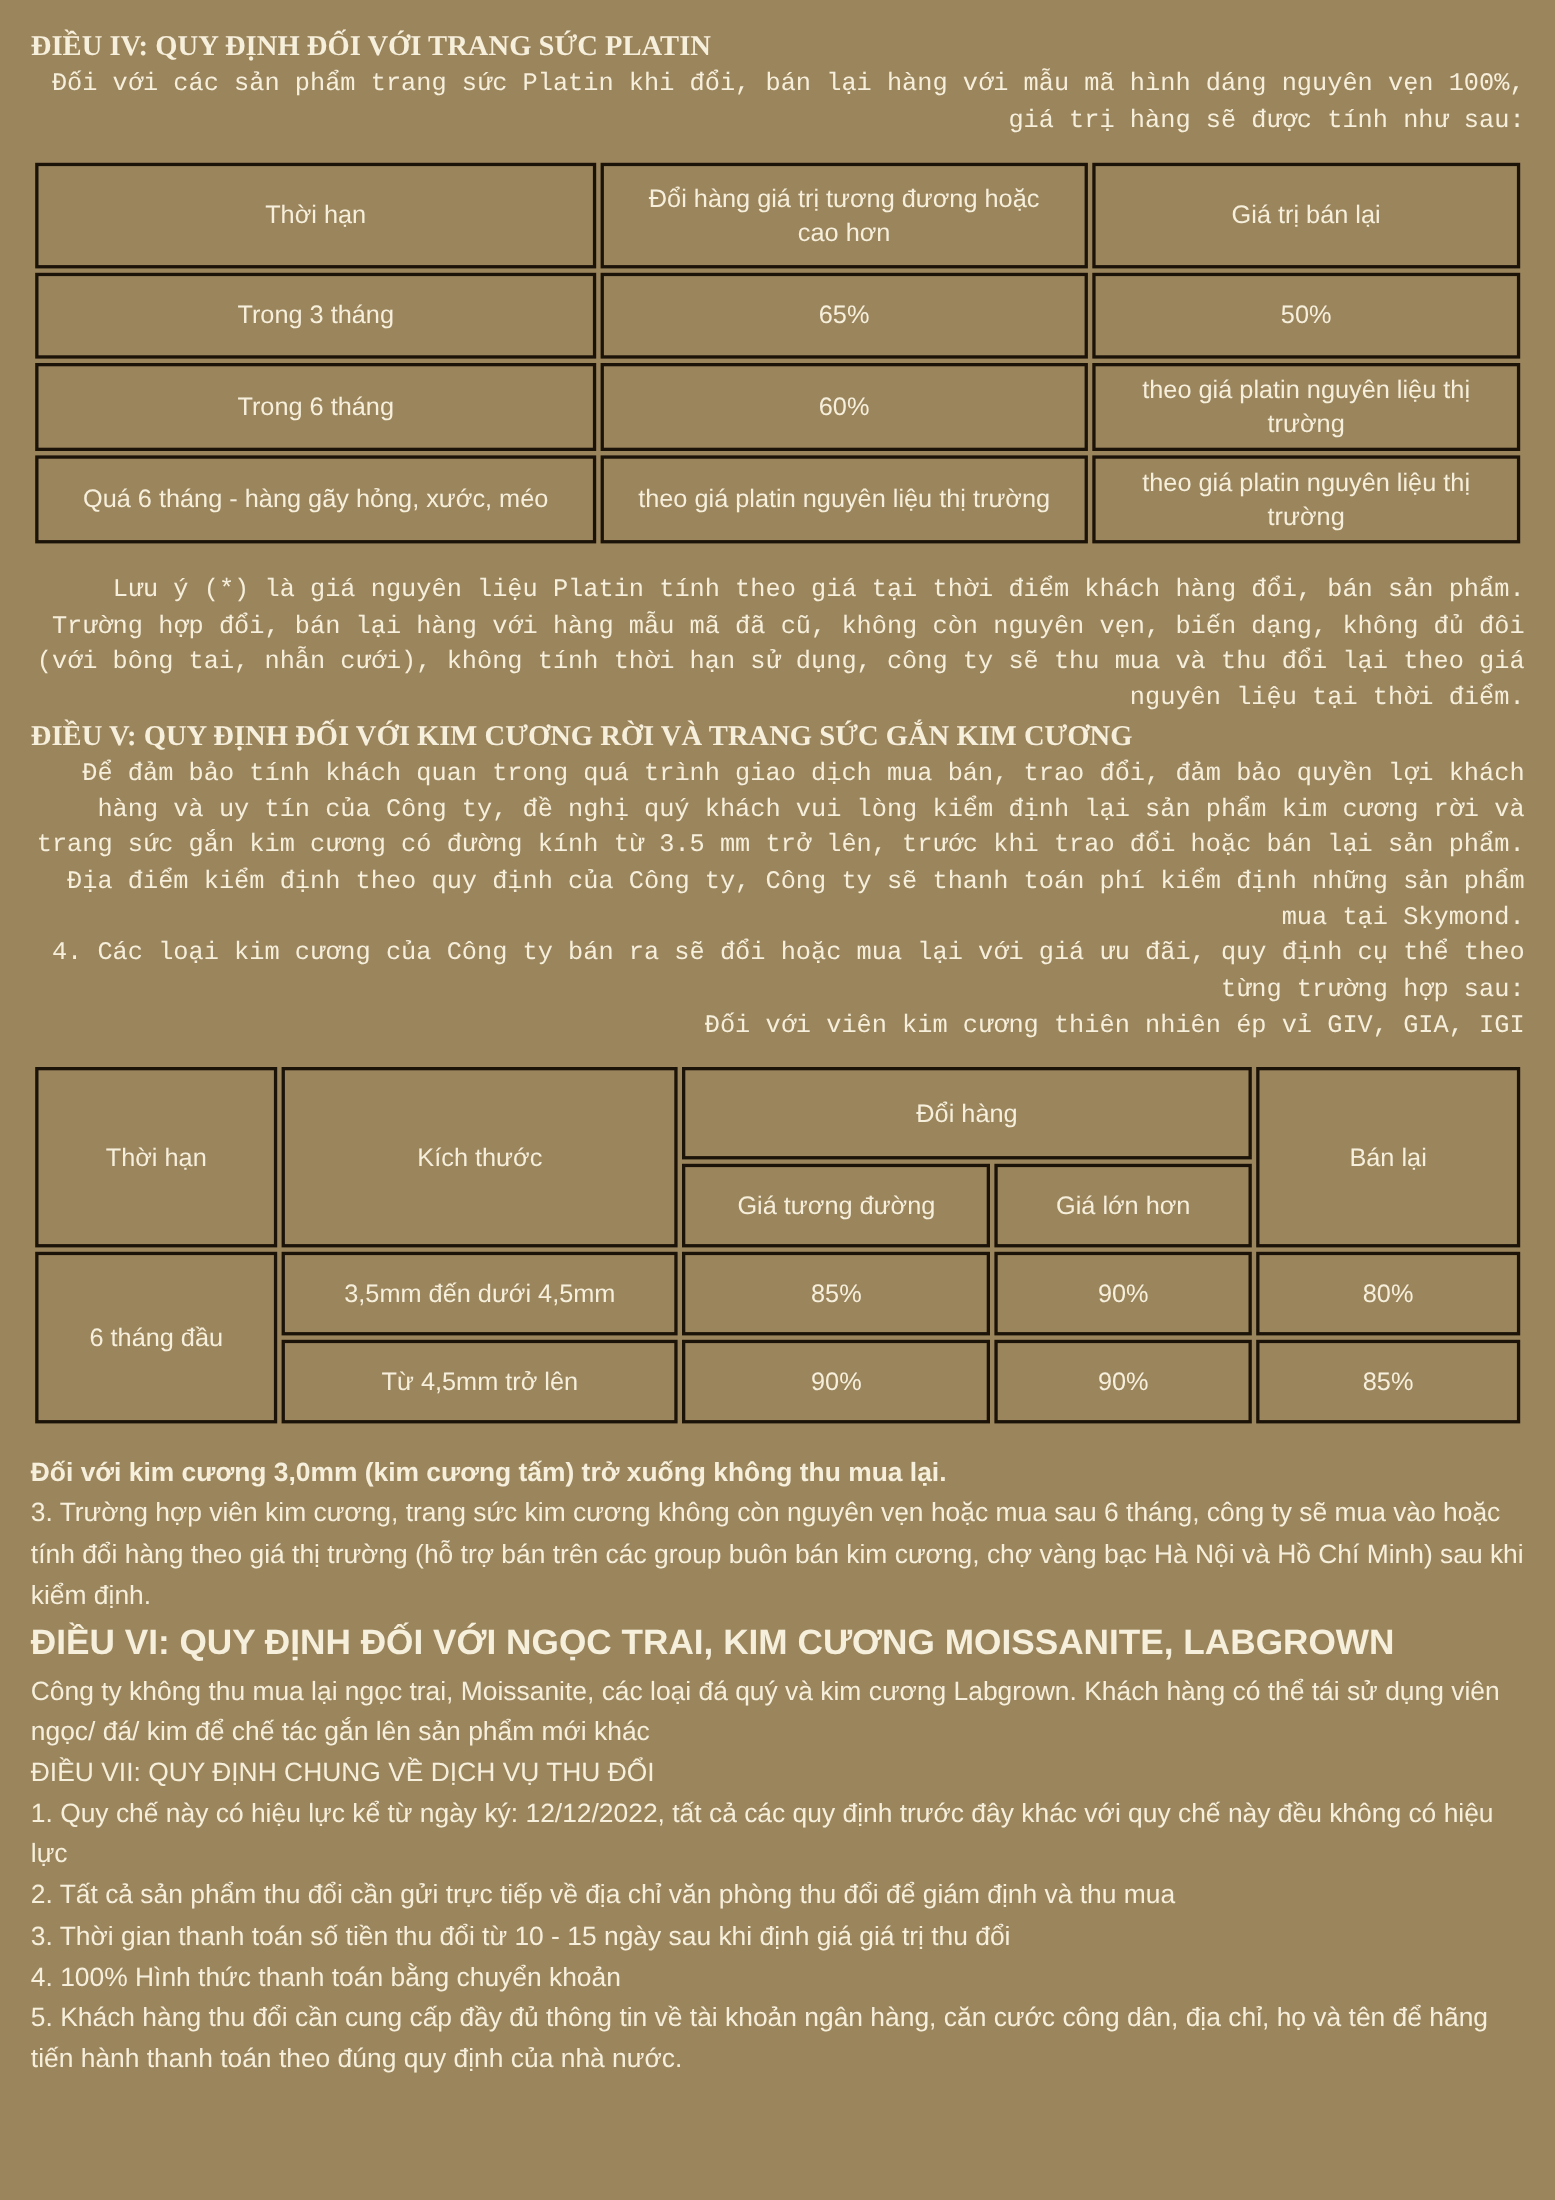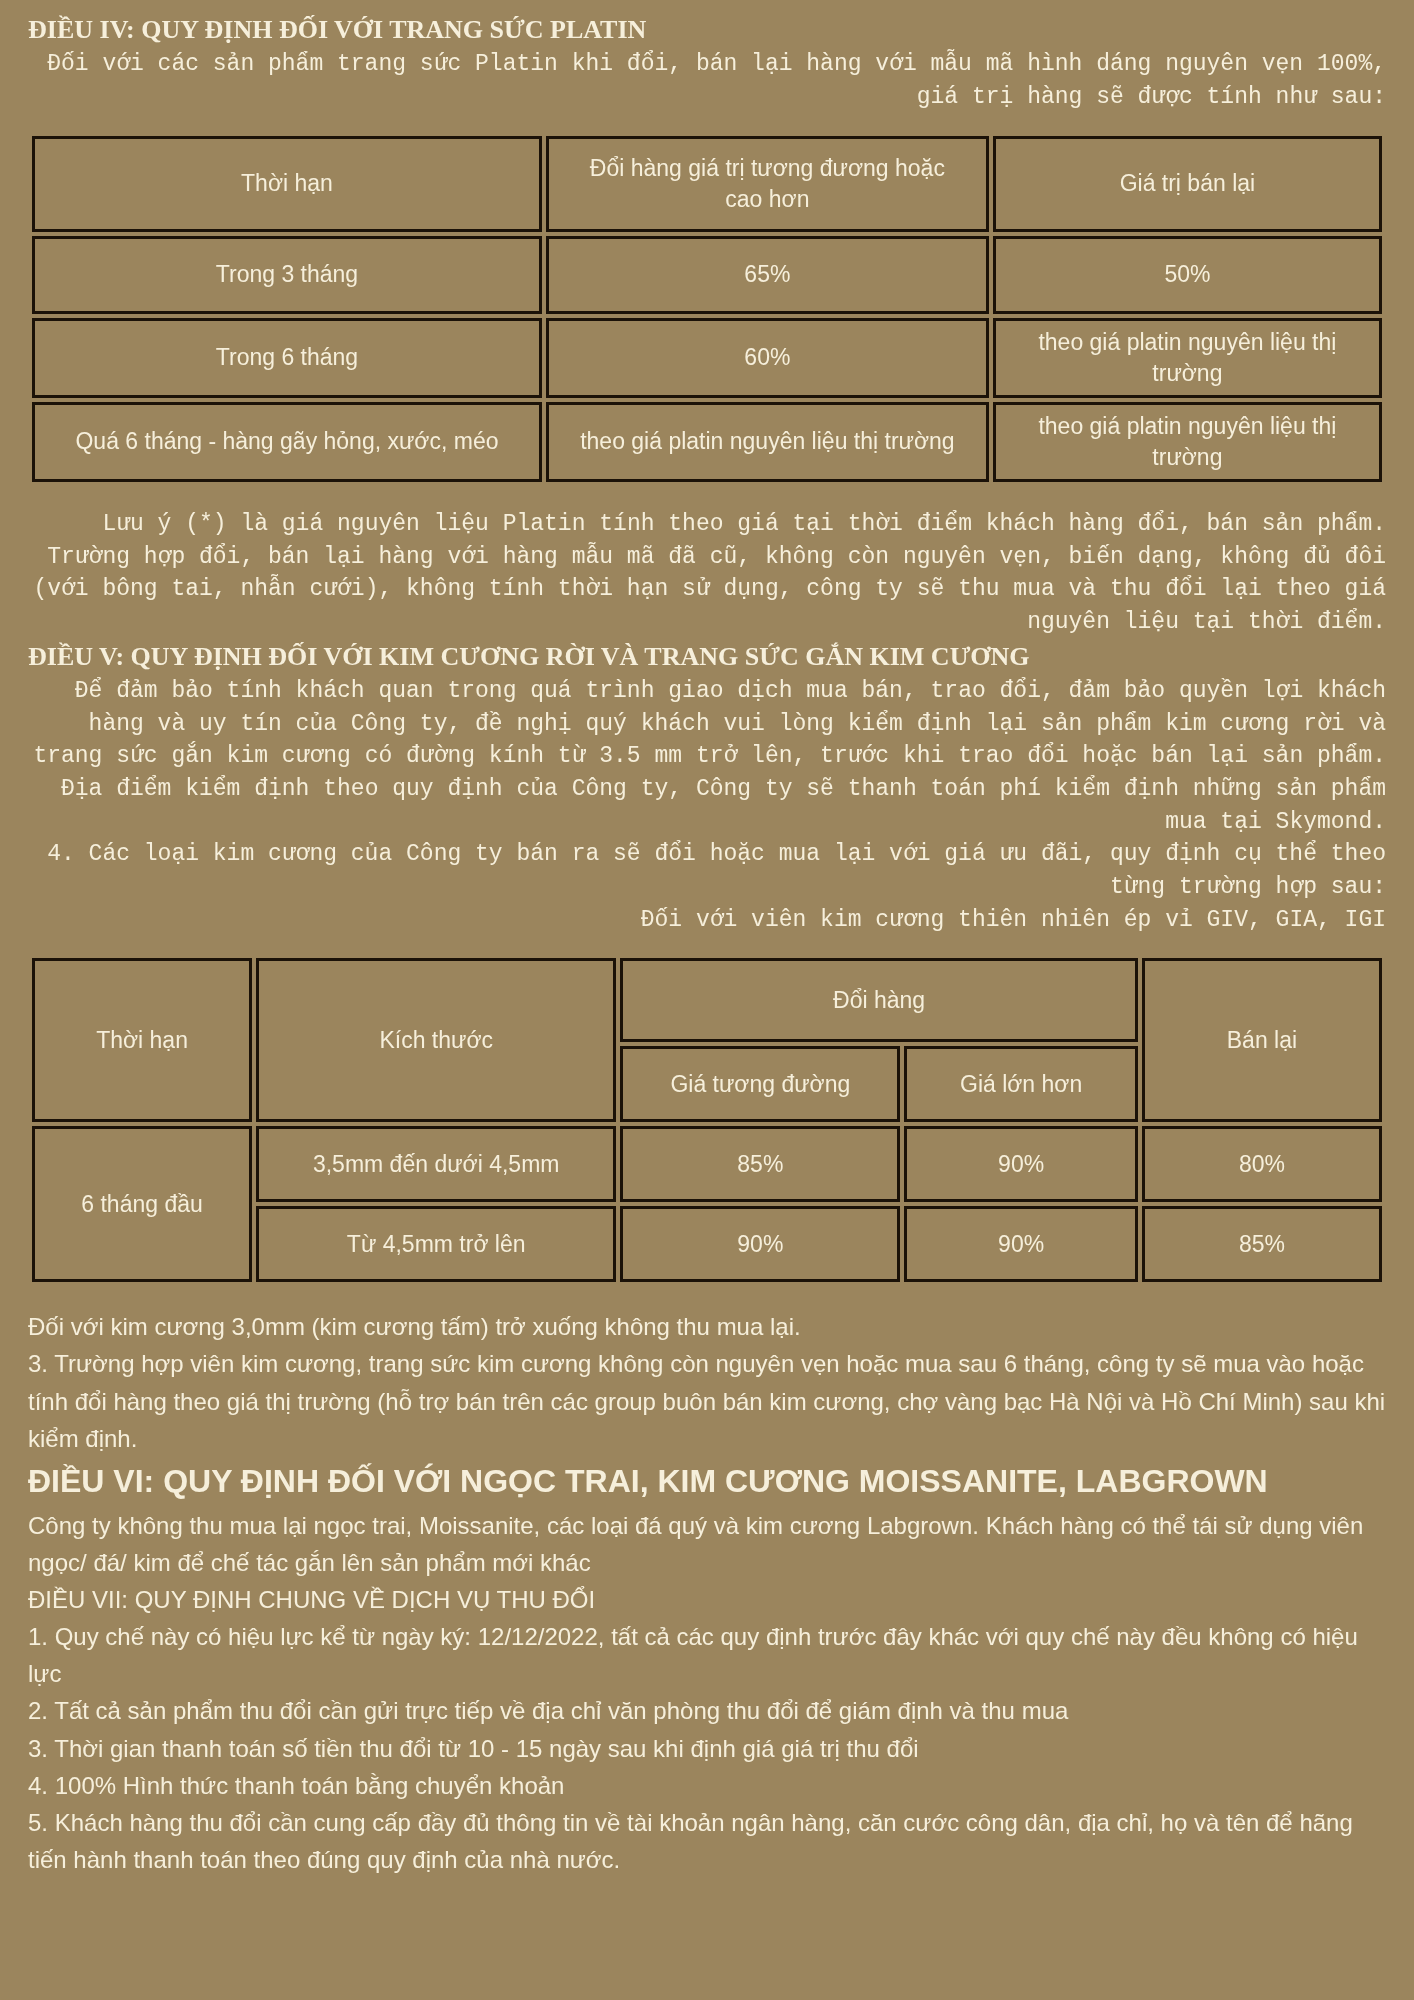--- a/index.html
+++ b/index.html
@@ -5,21 +5,21 @@
   html, body { margin:0; padding:0; }
   body {
     width:1414px;
     min-height:2000px;
     background:#9b855d;
     color:#f6efdb;
     font-family:"Liberation Serif", serif;
     box-sizing:border-box;
   }
   .page {
-    padding:12px 28px 40px 28px;
+    padding:24px 28px 40px 28px;
     box-sizing:border-box;
   }
   .serif-head {
     font-family:"Liberation Serif", serif;
     font-weight:bold;
     font-size:26px;
     line-height:1.4;
     margin:0;
   }
   .serif-para {
@@ -68,21 +68,21 @@
   .t1 td { height:60px; }
   
   .t2 col.c1 { width:16.5%; }
   .t2 col.c2 { width:27%; }
   .t2 col.c3 { width:21%; }
   .t2 col.c4 { width:17.5%; }
   .t2 col.c5 { width:18%; }
   .t2 th.band { height:66px; }
   .t2 th.sub  { height:58px; }
   .t2 td { height:58px; }
-  .mt-md { margin-top:10px; }
+  .mt-md { margin-top:10px;font-weight:bold; }
 </style>
 </head>
 <body>
 
 <div class="page">
 
   <h2 class="serif-head">ĐIỀU IV: QUY ĐỊNH ĐỐI VỚI TRANG SỨC PLATIN</h2>
   <p class="serif-para">Đối với các sản phẩm trang sức Platin khi đổi, bán lại hàng với mẫu mã hình dáng nguyên vẹn 100%, giá trị hàng sẽ được tính như sau:</p>
 
   <table class="t1">

